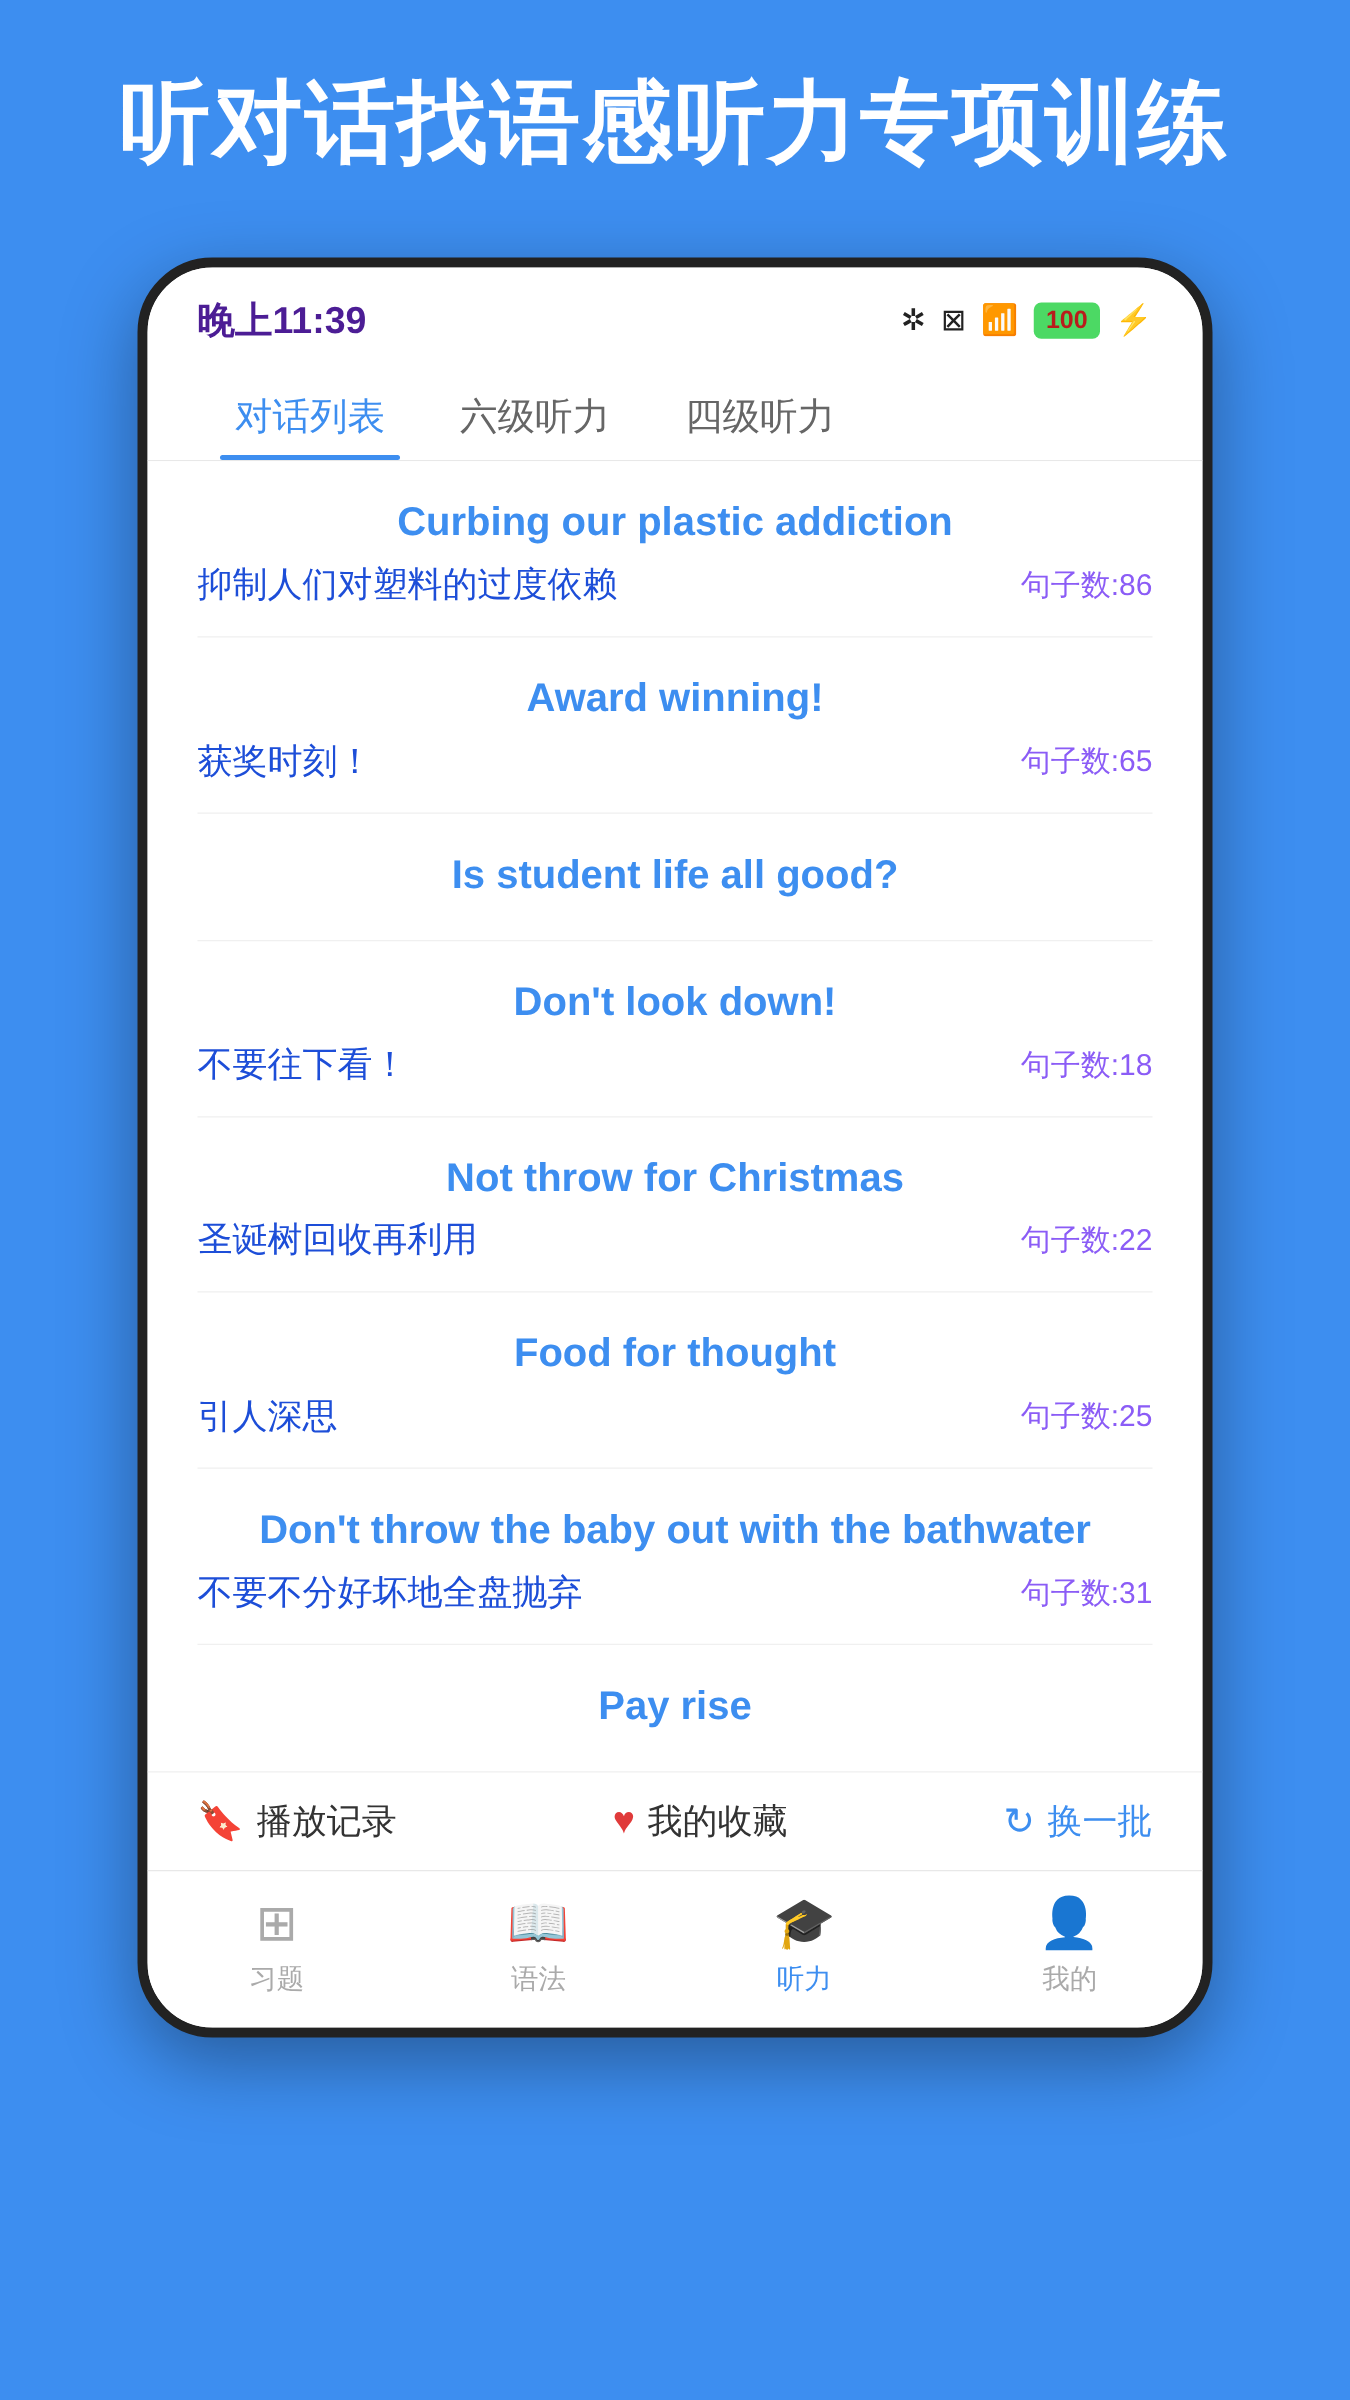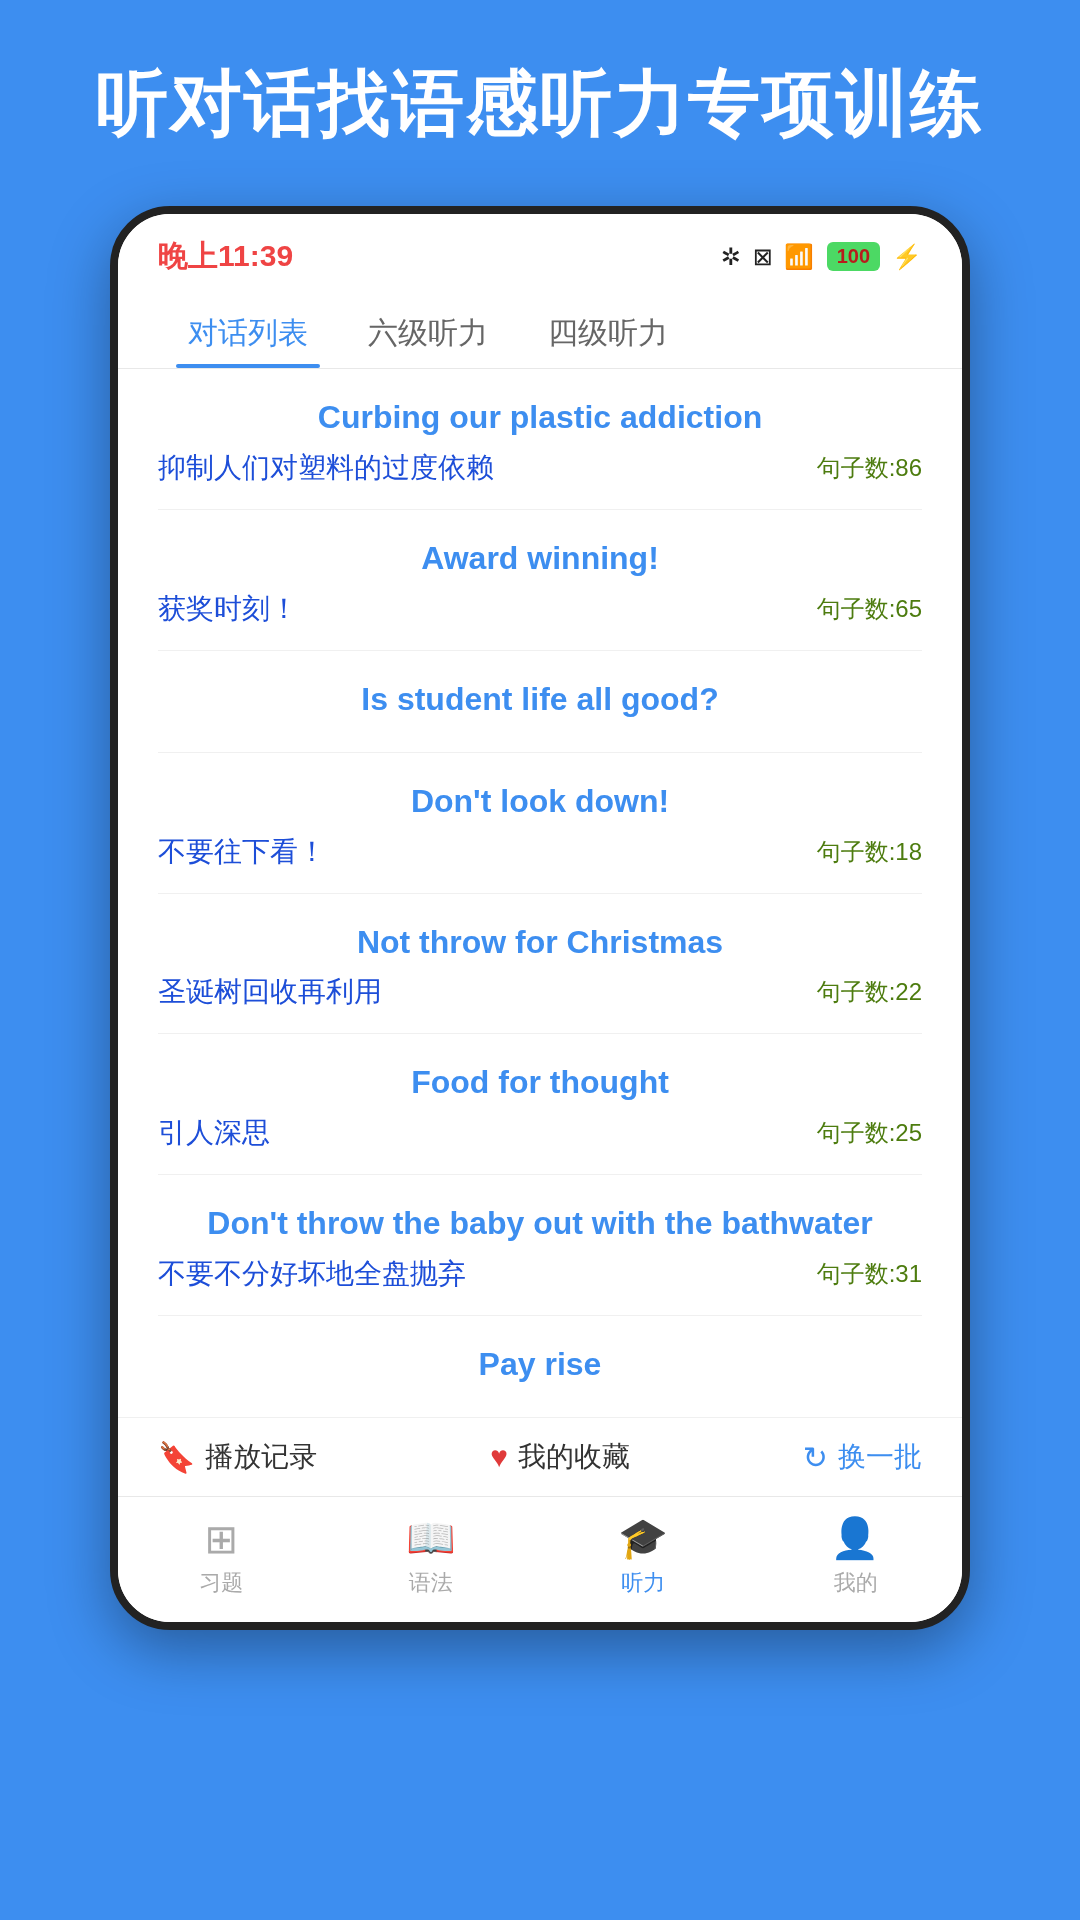--- a/index.html
+++ b/index.html
@@ -17,20 +17,21 @@
 
     .page-title {
       color: white;
       font-size: 72px;
       font-weight: 800;
       text-align: center;
       padding: 0 60px;
       margin-bottom: 60px;
       line-height: 1.2;
       letter-spacing: 2px;
+      font-family: Liberation Mono, monospace;
     }
 
     .phone-frame {
       width: 860px;
       background: #fff;
       border-radius: 60px;
       border: 8px solid #222;
       overflow: hidden;
       box-shadow: 0 20px 60px rgba(0,0,0,0.35);
       position: relative;
@@ -40,21 +41,21 @@
       display: flex;
       justify-content: space-between;
       align-items: center;
       padding: 22px 40px 10px;
       background: #fff;
     }
 
     .status-time {
       font-size: 30px;
       font-weight: 600;
-      color: #ef4444;
+      color: #4c1d95;
     }
 
     .status-icons {
       display: flex;
       align-items: center;
       gap: 12px;
     }
 
     .status-icon {
       font-size: 24px;
@@ -138,21 +139,21 @@
     }
 
     .item-subtitle {
       font-size: 28px;
       color: #1d4ed8;
       font-weight: 400;
     }
 
     .item-count {
       font-size: 24px;
-      color: #4d7c0f;
+      color: #8b5cf6;
       white-space: nowrap;
       flex-shrink: 0;
     }
 
     
     .action-bar {
       display: flex;
       justify-content: space-between;
       align-items: center;
       padding: 20px 40px;

